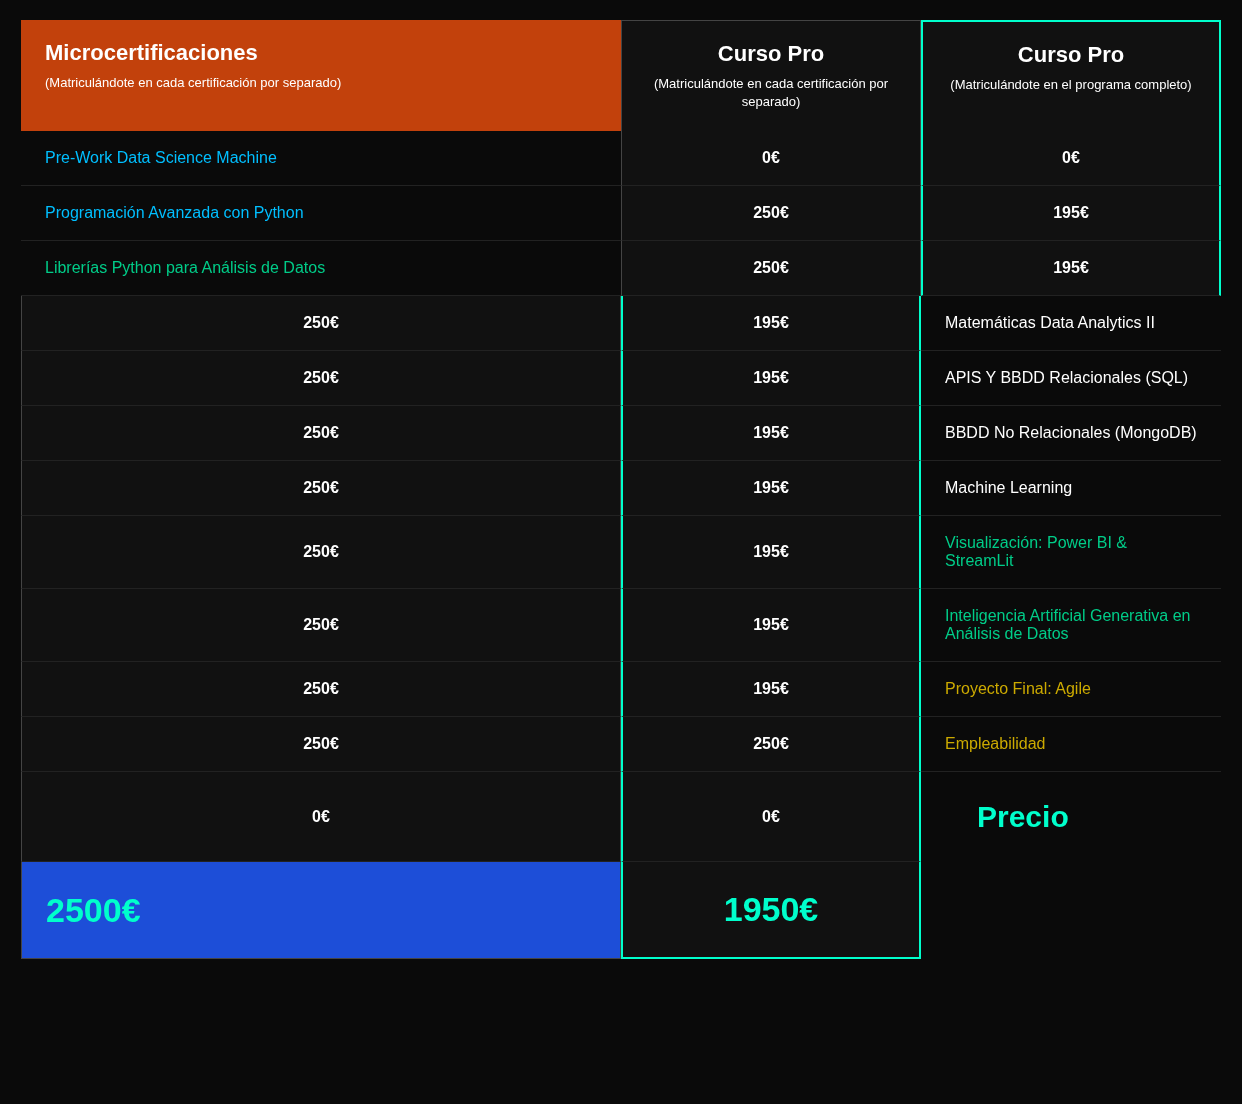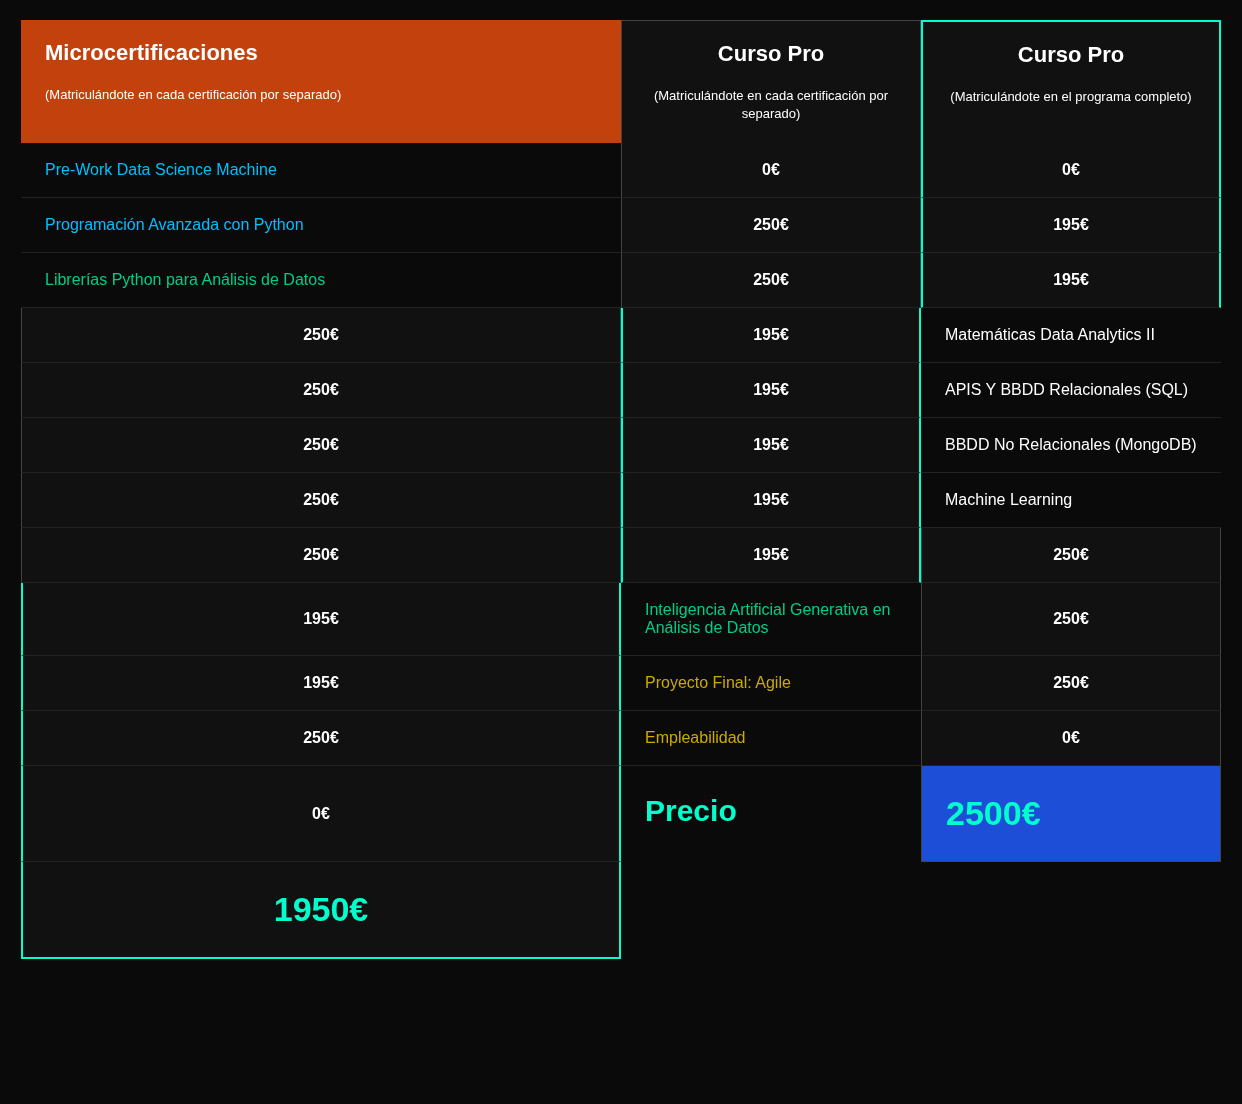--- a/index.html
+++ b/index.html
@@ -58,21 +58,21 @@
     .header-title {
       font-size: 22px;
       font-weight: bold;
       color: #ffffff;
     }
 
     .header-subtitle {
       font-size: 13px;
       font-weight: normal;
       color: #ffffff;
-      margin-top: 20px;
+      margin-top: 8px;
       line-height: 1.4;
     }
 
     .row-left {
       padding: 18px 24px;
       display: flex;
       align-items: center;
       font-size: 16px;
       border-bottom: 1px solid #222222;
     }
@@ -106,20 +106,21 @@
     
     .price-row-left {
       padding: 28px 24px;
       background-color: #0a0a0a;
     }
 
     .price-label {
       font-size: 30px;
       font-weight: bold;
       color: #00ffcc;
+      margin-left: 32px;
     }
 
     .price-row-mid {
       padding: 28px 24px;
       display: flex;
       align-items: center;
       justify-content: flex-start;
       background-color: #1d4ed8;
       border: 1px solid #444444;
       border-top: none;
@@ -175,20 +176,21 @@
     <div class="row-right">195€</div>
     <div class="row-left" style="color: rgb(255, 255, 255);">APIS Y BBDD Relacionales (SQL)</div>
     <div class="row-mid">250€</div>
     <div class="row-right">195€</div>
     <div class="row-left" style="color: rgb(255, 255, 255);">BBDD No Relacionales (MongoDB)</div>
     <div class="row-mid">250€</div>
     <div class="row-right">195€</div>
     <div class="row-left" style="color: rgb(255, 255, 255);">Machine Learning</div>
     <div class="row-mid">250€</div>
     <div class="row-right">195€</div>
+    <div class="row-left" style="color: rgb(0, 204, 136);">Visualización: Power BI &amp; StreamLit</div>
     <div class="row-mid">250€</div>
     <div class="row-right">195€</div>
     <div class="row-left" style="color: rgb(0, 204, 136);">Inteligencia Artificial Generativa en Análisis de Datos</div>
     <div class="row-mid">250€</div>
     <div class="row-right">195€</div>
     <div class="row-left" style="color: rgb(204, 170, 0);">Proyecto Final: Agile</div>
     <div class="row-mid">250€</div>
     <div class="row-right">250€</div>
     <div class="row-left" style="color: rgb(204, 170, 0);">Empleabilidad</div>
     <div class="row-mid">0€</div>

